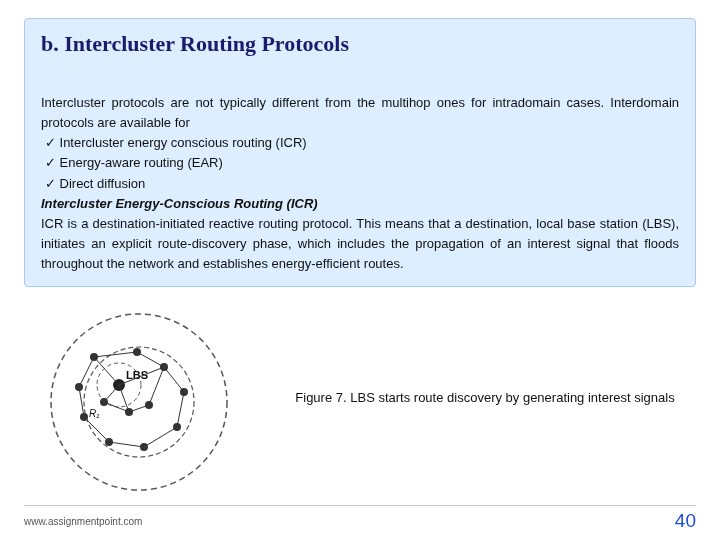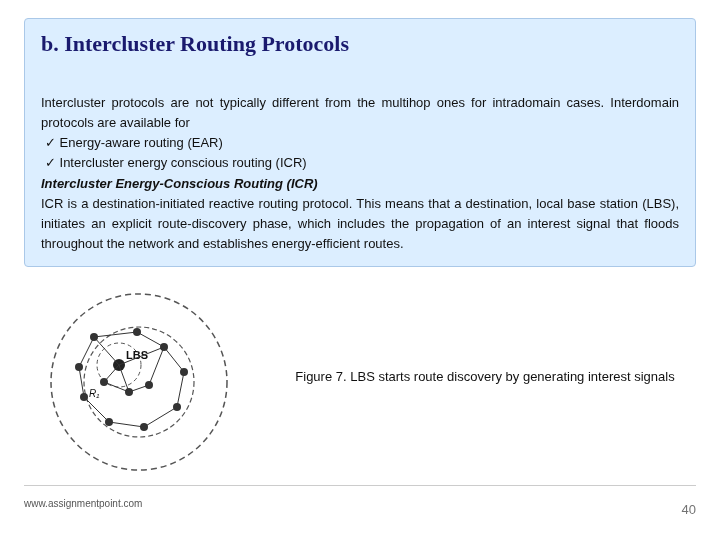--- a/index.html
+++ b/index.html
@@ -82,46 +82,49 @@
       align-items: center;
       margin-top: 8px;
       border-top: 1px solid #ccc;
       padding-top: 4px;
     }
     .footer-url {
       font-size: 10px;
       color: #555;
     }
     .footer-page {
-      font-size: 13px;
-      color: #737373;
-      margin-top: 12px;
+      font-size: 19px;
+      color: #1d4ed8;
     }
 
     
     svg text {
       font-family: Arial, sans-serif;
     }
   </style>
 </head>
 <body>
 
 <div class="slide">
 
   <div class="content-box">
     <div class="main-title">b. Intercluster Routing Protocols</div>
     <div class="body-text">
       <span>Intercluster protocols are not typically different from the multihop ones for intradomain cases. Interdomain protocols are available for</span><br>
       <span class="checkline">
         <span class="checkmark">✓</span>
+        <span>Intercluster energy conscious routing (ICR)</span>
+      </span>
+      <span class="checkline">
+        <span class="checkmark">✓</span>
         <span>Energy-aware routing (EAR)</span>
       </span>
       <span class="checkline">
         <span class="checkmark">✓</span>
-        <span>Intercluster energy conscious routing (ICR)</span>
+        <span>Direct diffusion</span>
       </span>
       <span class="subheading">Intercluster Energy-Conscious Routing (ICR)</span><br>
       <span>ICR is a destination-initiated reactive routing protocol. This means that a destination, local base station (LBS), initiates an explicit route-discovery phase, which includes the propagation of an interest signal that floods throughout the network and establishes energy-efficient routes.</span>
     </div>
   </div>
 
   <div class="bottom-section">
     <div class="diagram-area">
       <svg width="220" height="200" viewBox="0 0 220 200">
 

